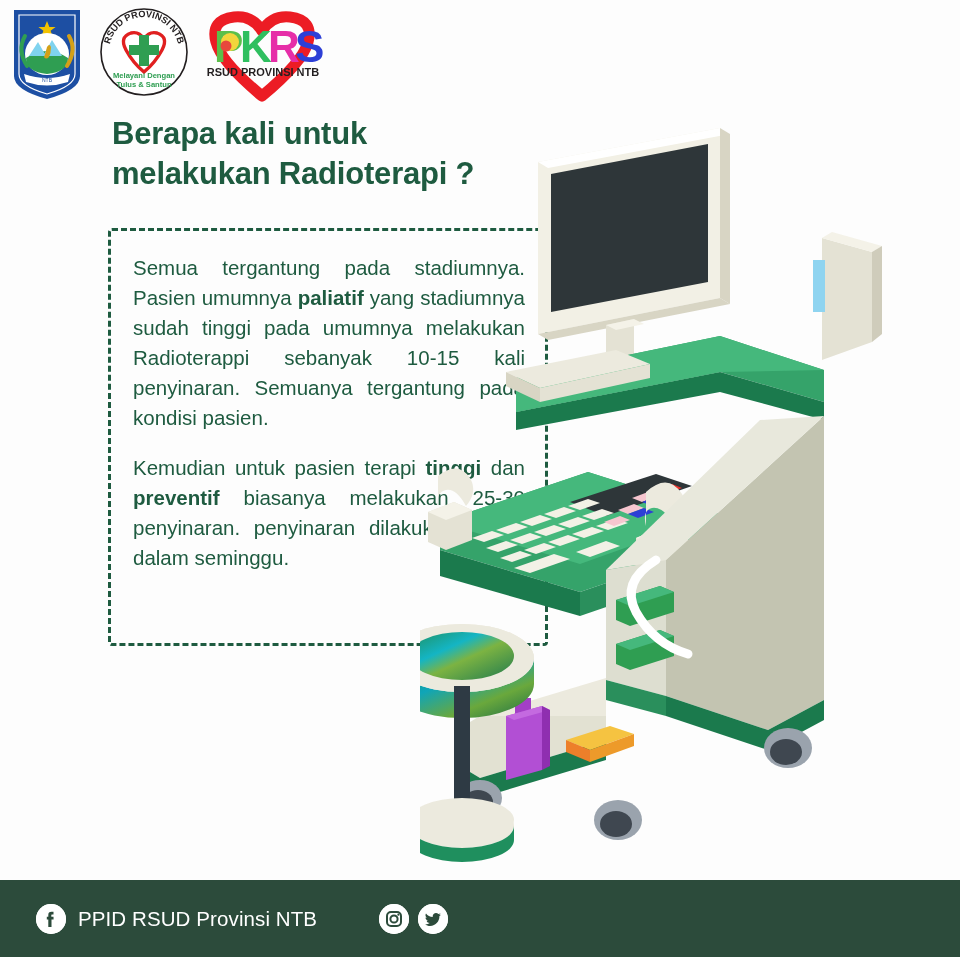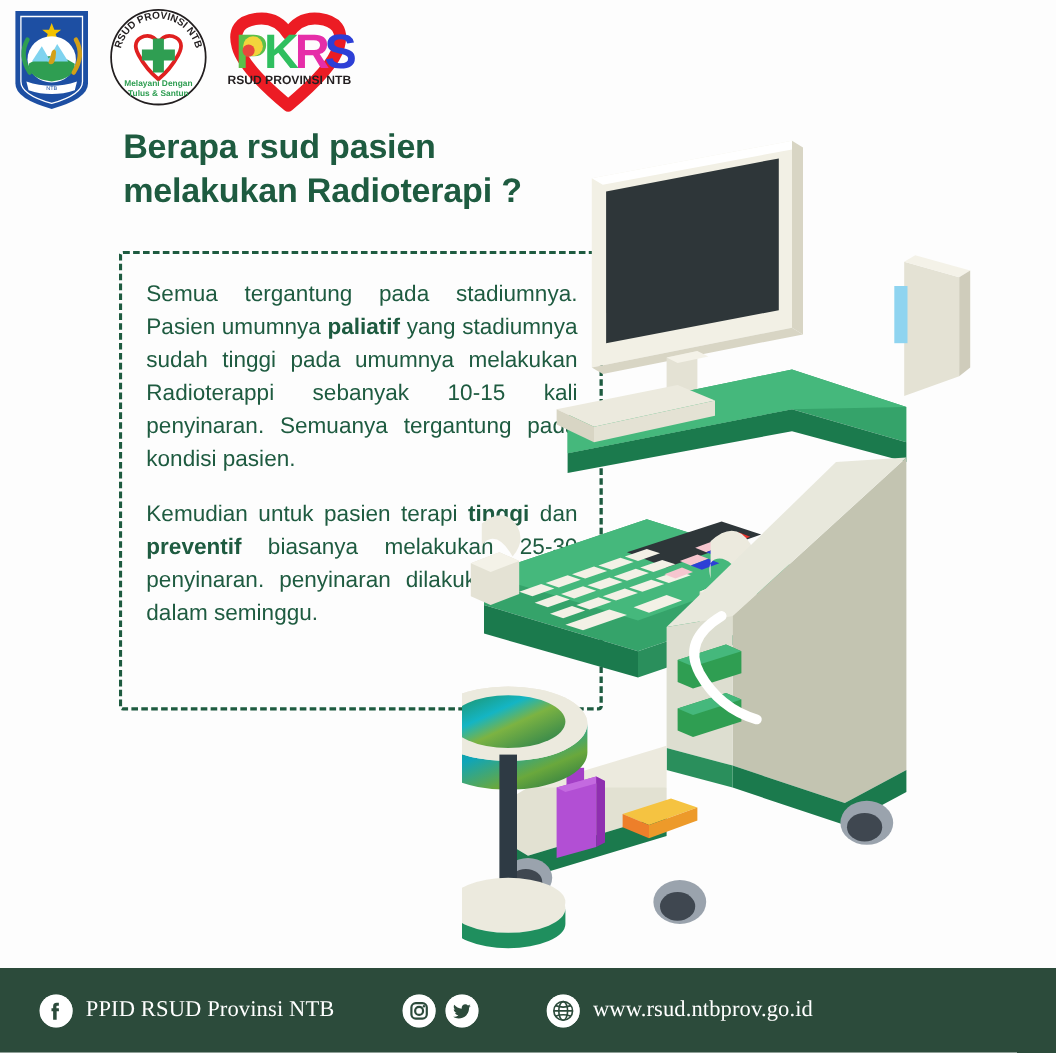--- a/index.html
+++ b/index.html
@@ -44,21 +44,21 @@
   .para b { font-weight:bold; }
 
   
   .illus { position:absolute; left:420px; top:120px; width:540px; height:760px; }
   .illus svg { display:block; }
 
   
   .footer {
     position:absolute; left:0; bottom:0; width:960px; height:77px;
     background:#2c4b3b;
-    display:flex; align-items:center; padding-left:36px; gap:11px;font-family:Liberation Serif, serif;
+    display:flex; align-items:center; padding-left:36px; gap:11px;
   }
   .f-item { display:flex; align-items:center; }
   .f-ico {
     width:30px; height:30px; border-radius:50%;
     background:#ffffff; display:flex; align-items:center; justify-content:center;
     flex:0 0 auto;
   }
   .f-ico svg { display:block; }
   .f-text {
     color:#ffffff; font-size:20.5px; margin-left:12px; white-space:nowrap;
@@ -115,21 +115,21 @@
           <text x="95" y="56" fill="#2d3fd6">S</text>
         </g>
         <circle cx="30" cy="36" r="9" fill="#f2d53c"></circle>
         <circle cx="26" cy="40" r="5.5" fill="#e8483c"></circle>
         <text x="63" y="70" font-family="Liberation Sans, sans-serif" font-size="11" font-weight="bold" fill="#231f20" text-anchor="middle">RSUD PROVINSI NTB</text>
       </svg>
     </div>
   </div>
 
   <h1 class="heading">
-    <span>Berapa rsud pasien</span><br>
+    <span>Berapa kali untuk</span><br>
     <span>melakukan Radioterapi ?</span>
   </h1>
 
   <div class="body-box">
     <p class="para"><span>Semua tergantung pada stadiumnya. Pasien umumnya </span><b>paliatif</b><span> yang stadiumnya sudah tinggi pada umumnya melakukan Radioterappi sebanyak 10-15 kali penyinaran. Semuanya tergantung pada kondisi pasien.</span></p>
     <p class="para"><span>Kemudian untuk pasien terapi </span><b>tinggi</b><span> dan </span><b>preventif</b><span> biasanya melakukan 25-30 penyinaran. penyinaran dilakukan 5 kali dalam seminggu.</span></p>
   </div>
 
   <div class="illus">
     <svg viewBox="0 0 540 760" width="540" height="760">
@@ -307,30 +307,15 @@
           <svg viewBox="0 0 30 30" width="30" height="30">
             <circle cx="15" cy="15" r="15" fill="#ffffff"></circle>
             <path d="M23 10.4c-.6.3-1.2.5-1.9.6.7-.4 1.2-1 1.4-1.8-.6.4-1.3.7-2.1.8-.6-.6-1.5-1-2.4-1-1.8 0-3.3 1.5-3.3 3.3 0 .3 0 .5.1.7-2.8-.1-5.2-1.5-6.8-3.5-.3.5-.5 1-.5 1.7 0 1.1.6 2.1 1.5 2.7-.5 0-1-.2-1.5-.4 0 1.6 1.1 2.9 2.6 3.2-.3.1-.6.1-.9.1-.2 0-.4 0-.6-.1.4 1.3 1.6 2.3 3.1 2.3-1.1.9-2.5 1.4-4.1 1.4H7c1.5.9 3.2 1.5 5 1.5 6.1 0 9.4-5 9.4-9.4v-.4c.6-.5 1.2-1.1 1.6-1.7z" fill="#2c4b3b"></path>
           </svg>
         </span>
       </span>
     </div>
 
     <span class="gap-b"></span>
 
-    <div class="f-item">
-      <span class="f-ico">
-        <svg viewBox="0 0 30 30" width="30" height="30">
-          <circle cx="15" cy="15" r="15" fill="#ffffff"></circle>
-          <g fill="none" stroke="#2c4b3b" stroke-width="1.5">
-            <circle cx="15" cy="15" r="8.5"></circle>
-            <ellipse cx="15" cy="15" rx="4" ry="8.5"></ellipse>
-            <line x1="6.5" y1="15" x2="23.5" y2="15"></line>
-            <path d="M8 10.2 q7 2.6 14 0"></path>
-            <path d="M8 19.8 q7 -2.6 14 0"></path>
-          </g>
-        </svg>
-      </span>
-      <span class="f-text">www.rsud.ntbprov.go.id</span>
-    </div>
   </div>
 
 </div>
 
 </body></html>

